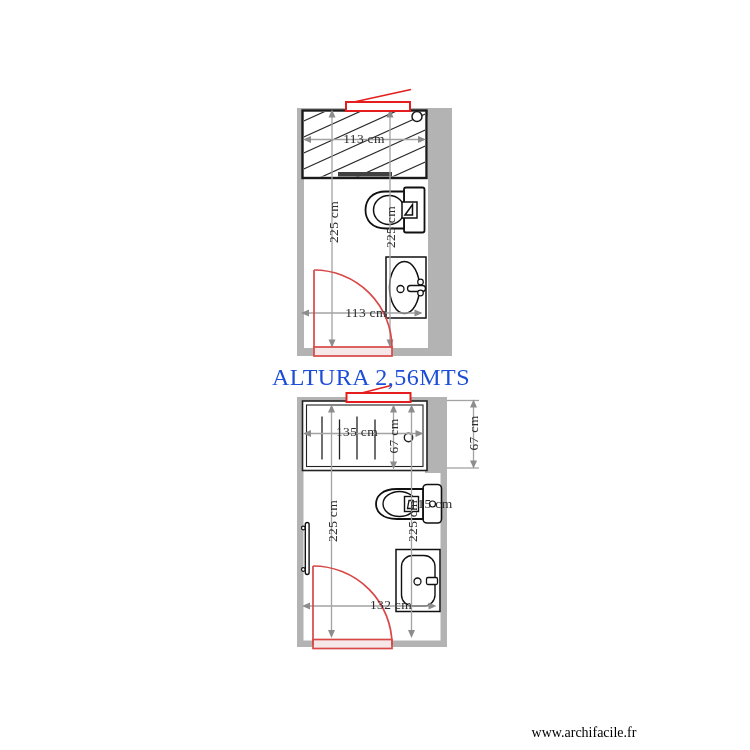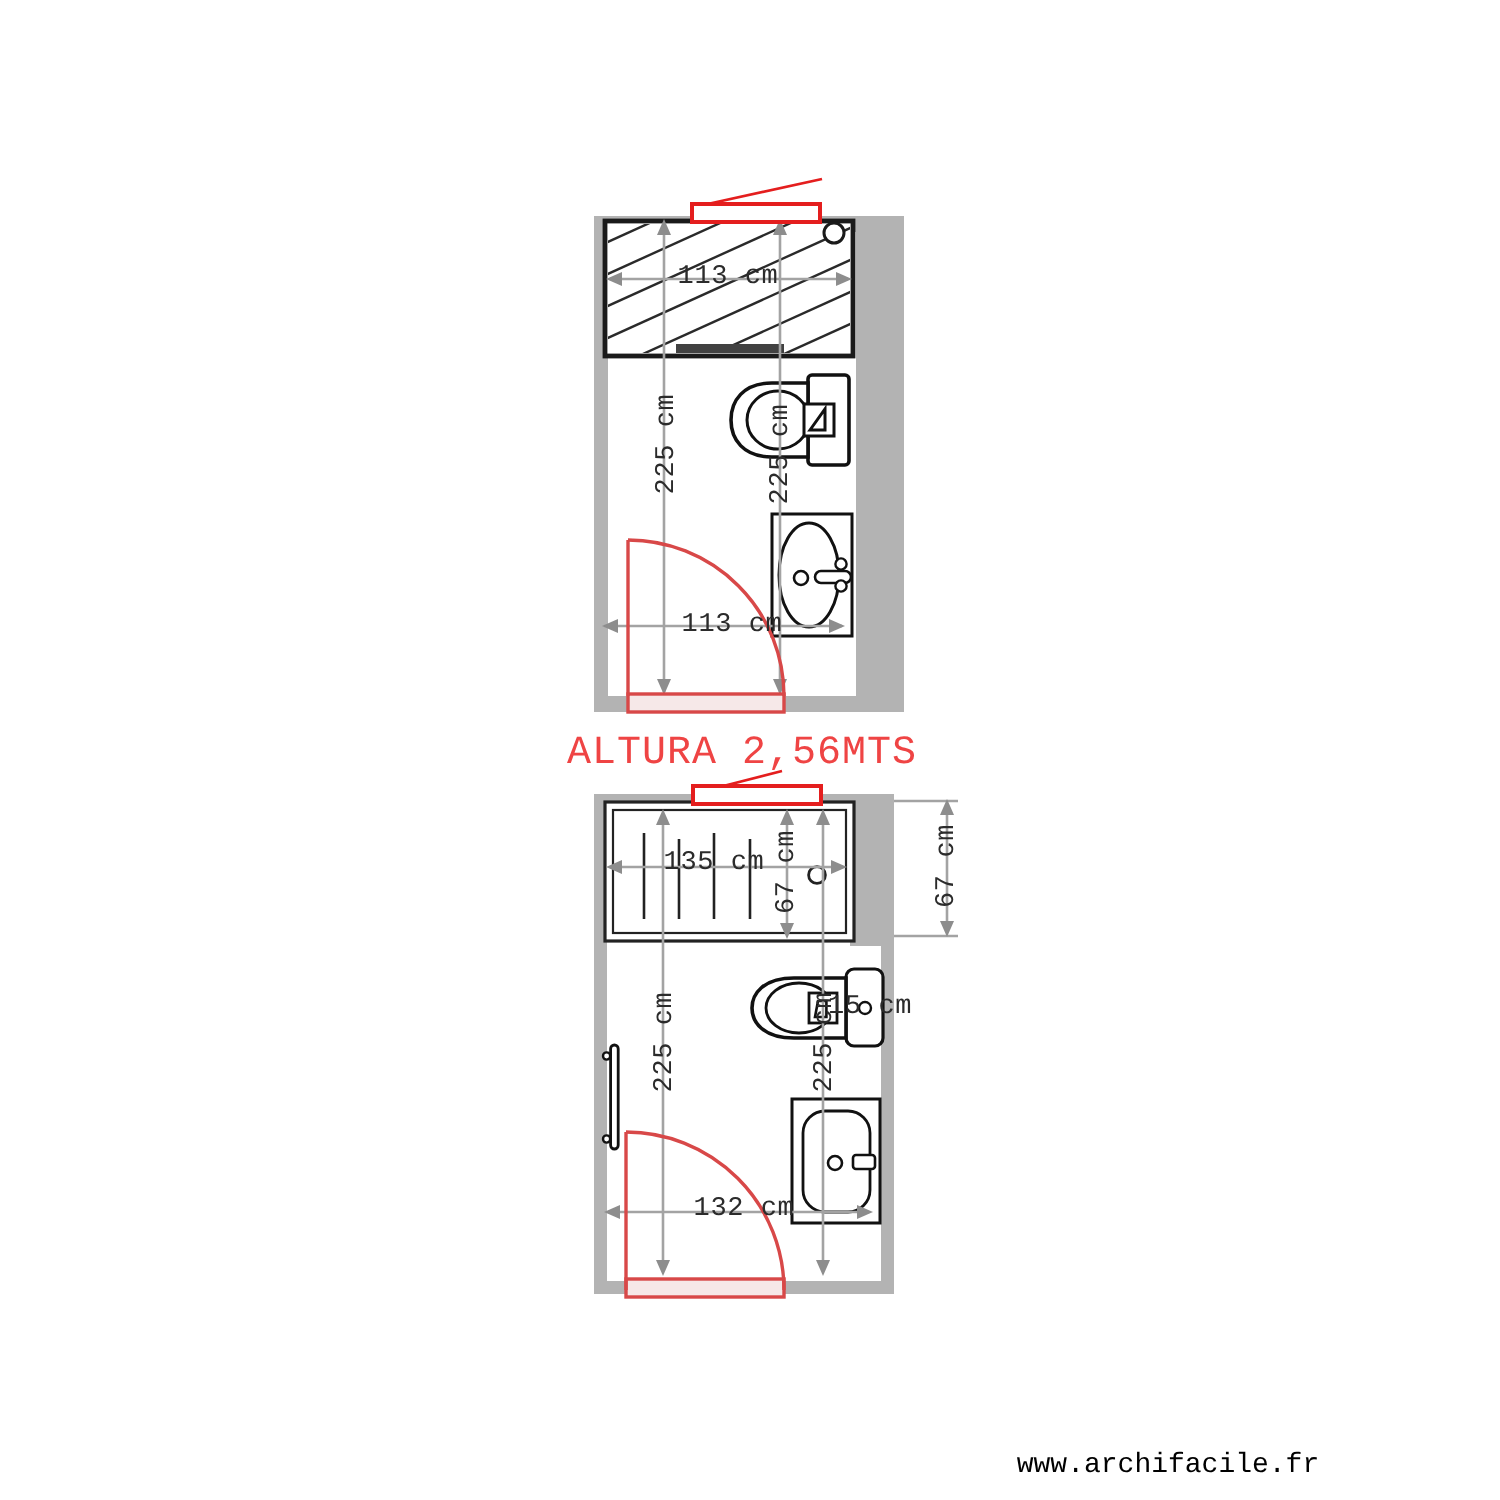--- a/index.html
+++ b/index.html
@@ -1,29 +1,29 @@
 <!DOCTYPE html>
 <html><head>
 <meta charset="utf-8">
 <style>
   html,body{margin:0;padding:0;background:#ffffff;}
   .canvas{
     position:relative;width:750px;height:750px;background:#ffffff;overflow:hidden;
-    font-family:Liberation Mono, monospace;
+    font-family:Liberation Serif, serif;
   }
   svg{position:absolute;left:0;top:0;}
   .dim-label{
     position:absolute;
     font-size:13.5px;color:#2b2b2b;white-space:nowrap;
     transform:translate(-50%,-50%);
     letter-spacing:0.3px;
   }
   .dim-label.rot{transform:translate(-50%,-50%) rotate(-90deg);}
   .altura-label{
-    position:absolute;font-size:20px;color:#ef4444;white-space:nowrap;
+    position:absolute;font-size:24px;color:#1d4ed8;white-space:nowrap;
     transform:translate(-50%,-50%);letter-spacing:0.5px;
   }
   .site-label{
     position:absolute;font-size:14px;color:#000;white-space:nowrap;
     transform:translate(-50%,-50%);
     margin-left:46px;
   }
 </style>
 </head>
 <body>
@@ -196,17 +196,17 @@
   <div class="dim-label rot" style="left:391px;top:227px">225 cm</div>
   <div class="dim-label" style="left:366px;top:313px">113 cm</div>
 
   <div class="altura-label" style="left:371px;top:377px">ALTURA 2,56MTS</div>
 
   <div class="dim-label" style="left:357px;top:432px">135 cm</div>
   <div class="dim-label rot" style="left:394px;top:436px">67 cm</div>
   <div class="dim-label rot" style="left:333px;top:521px">225 cm</div>
   <div class="dim-label rot" style="left:413px;top:521px">225 cm</div>
   <div class="dim-label" style="left:435px;top:504px">15 cm</div>
-  <div class="dim-label" style="left:372px;top:605px">132 cm</div>
+  <div class="dim-label" style="left:391px;top:605px">132 cm</div>
   <div class="dim-label rot" style="left:474px;top:433px">67 cm</div>
 
   <div class="site-label" style="left:538px;top:733px">www.archifacile.fr</div>
 </div>
 
 </body></html>

